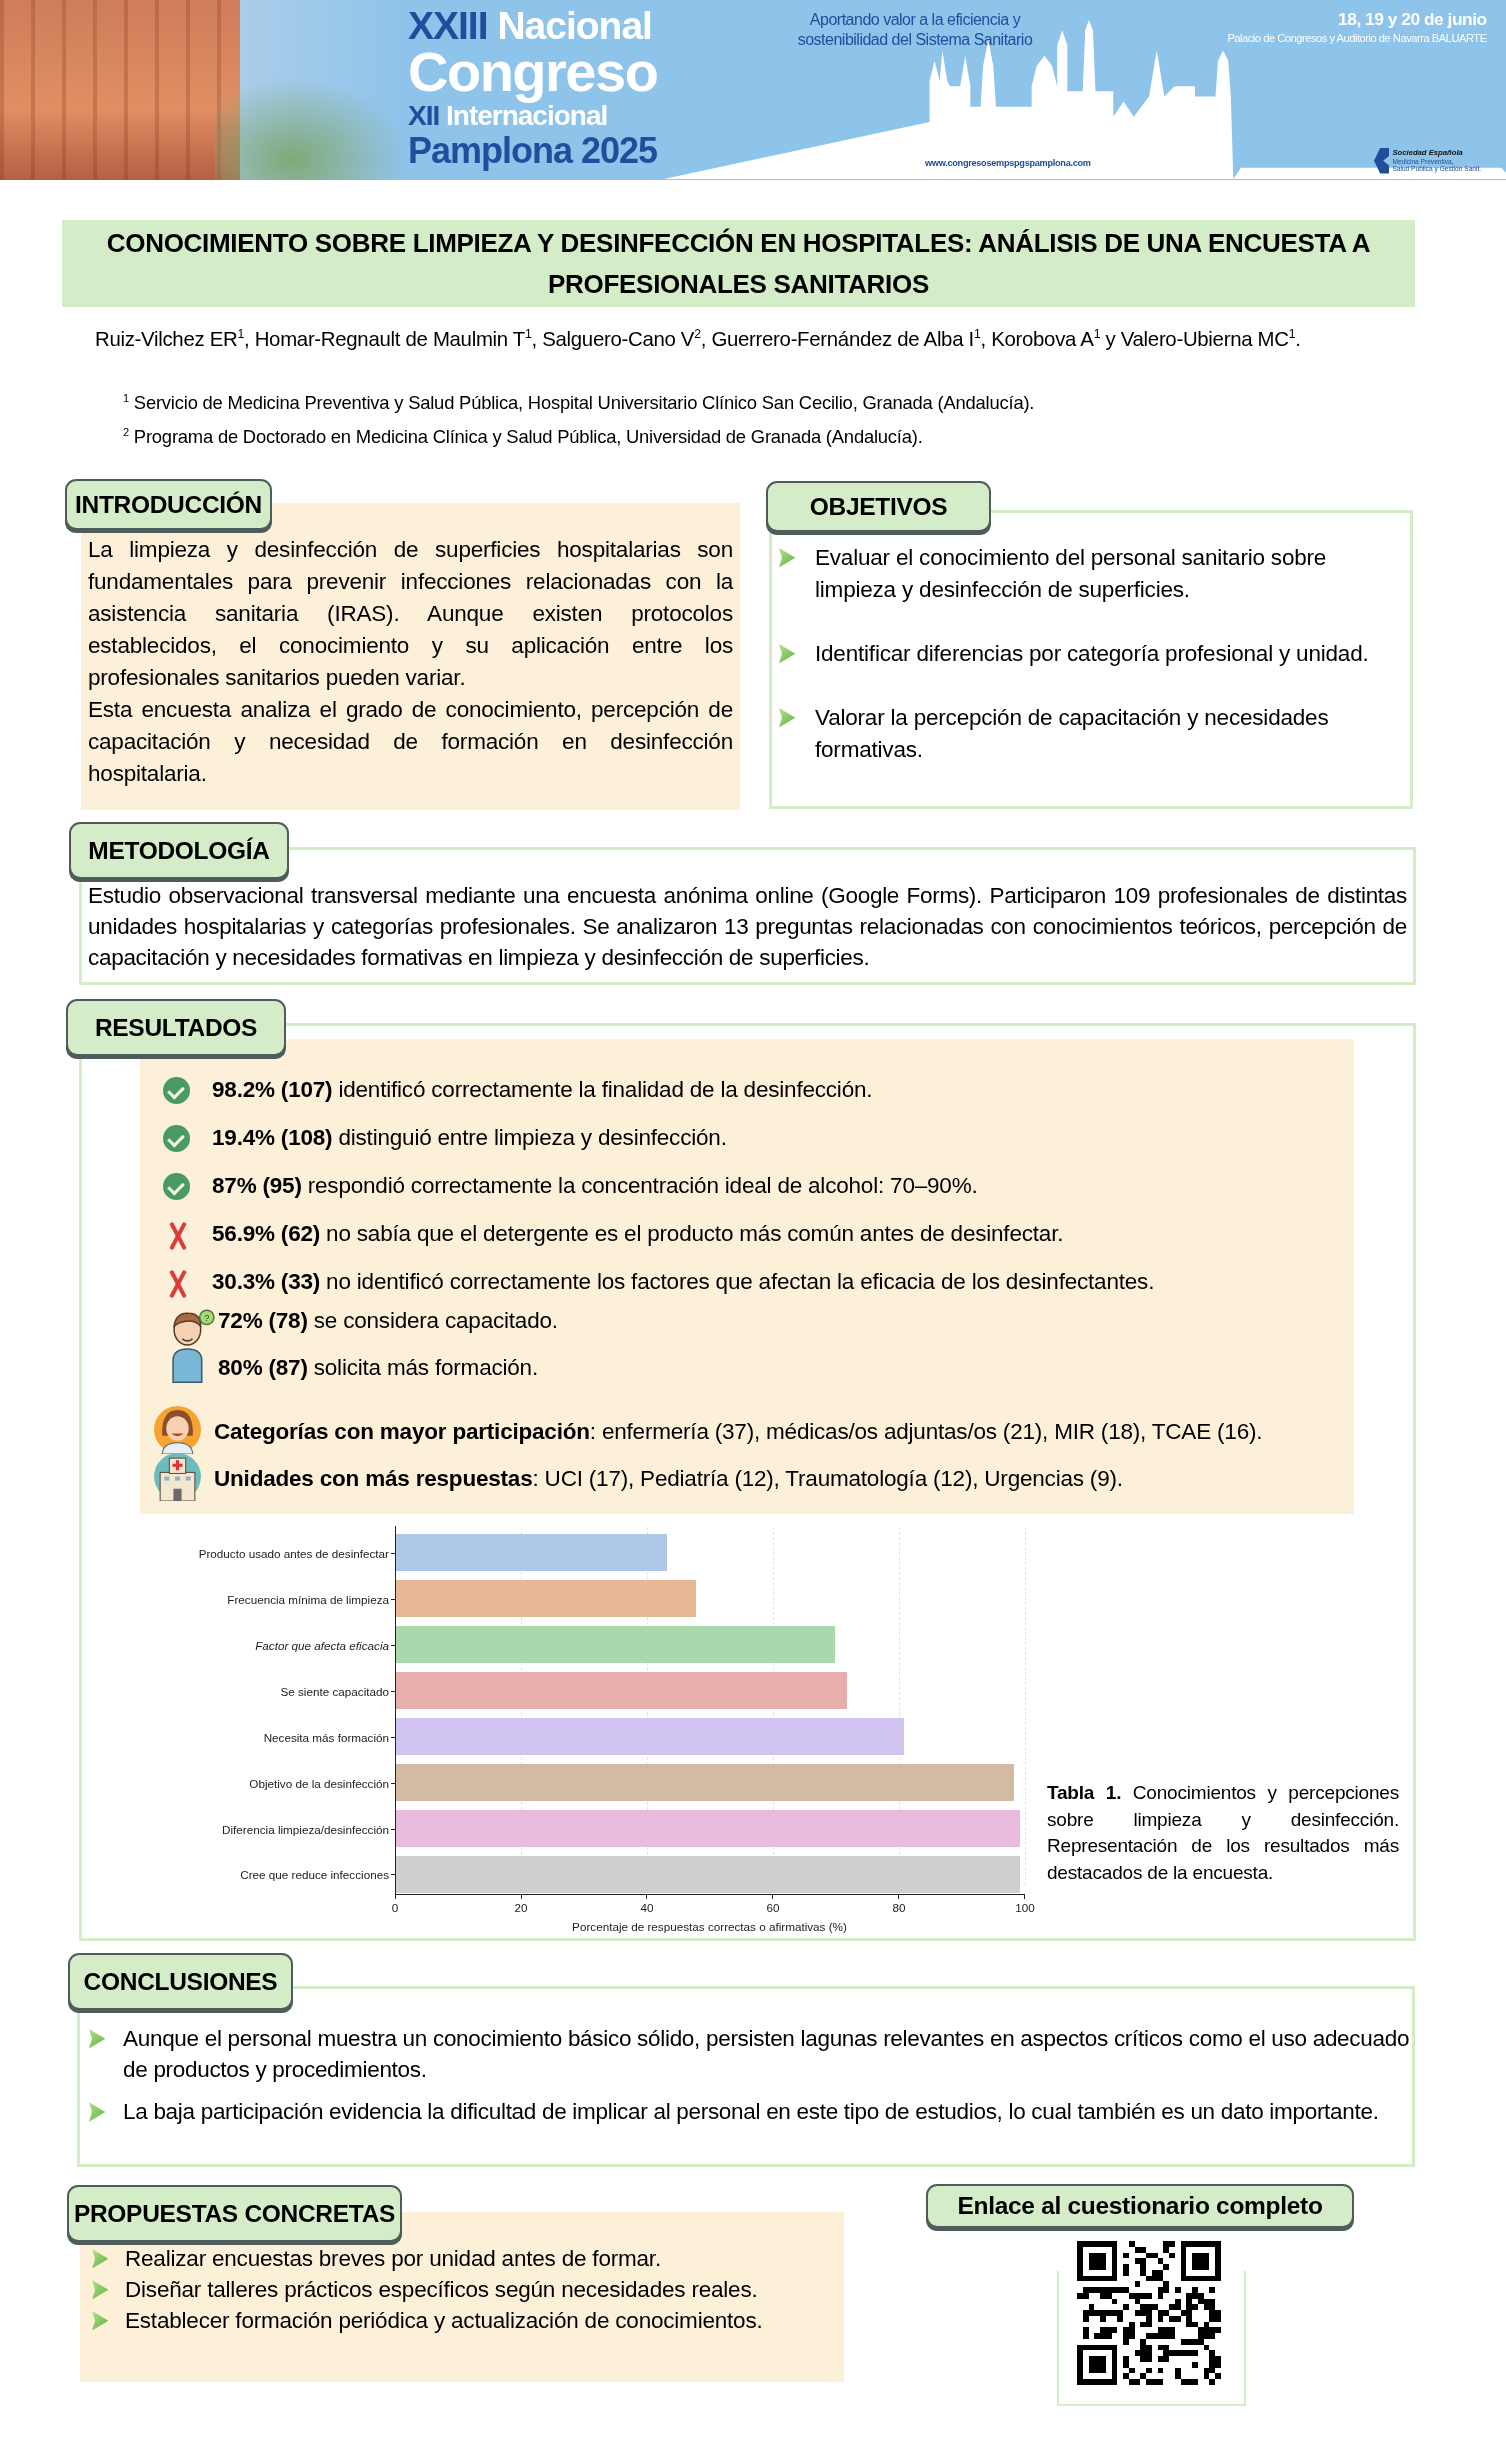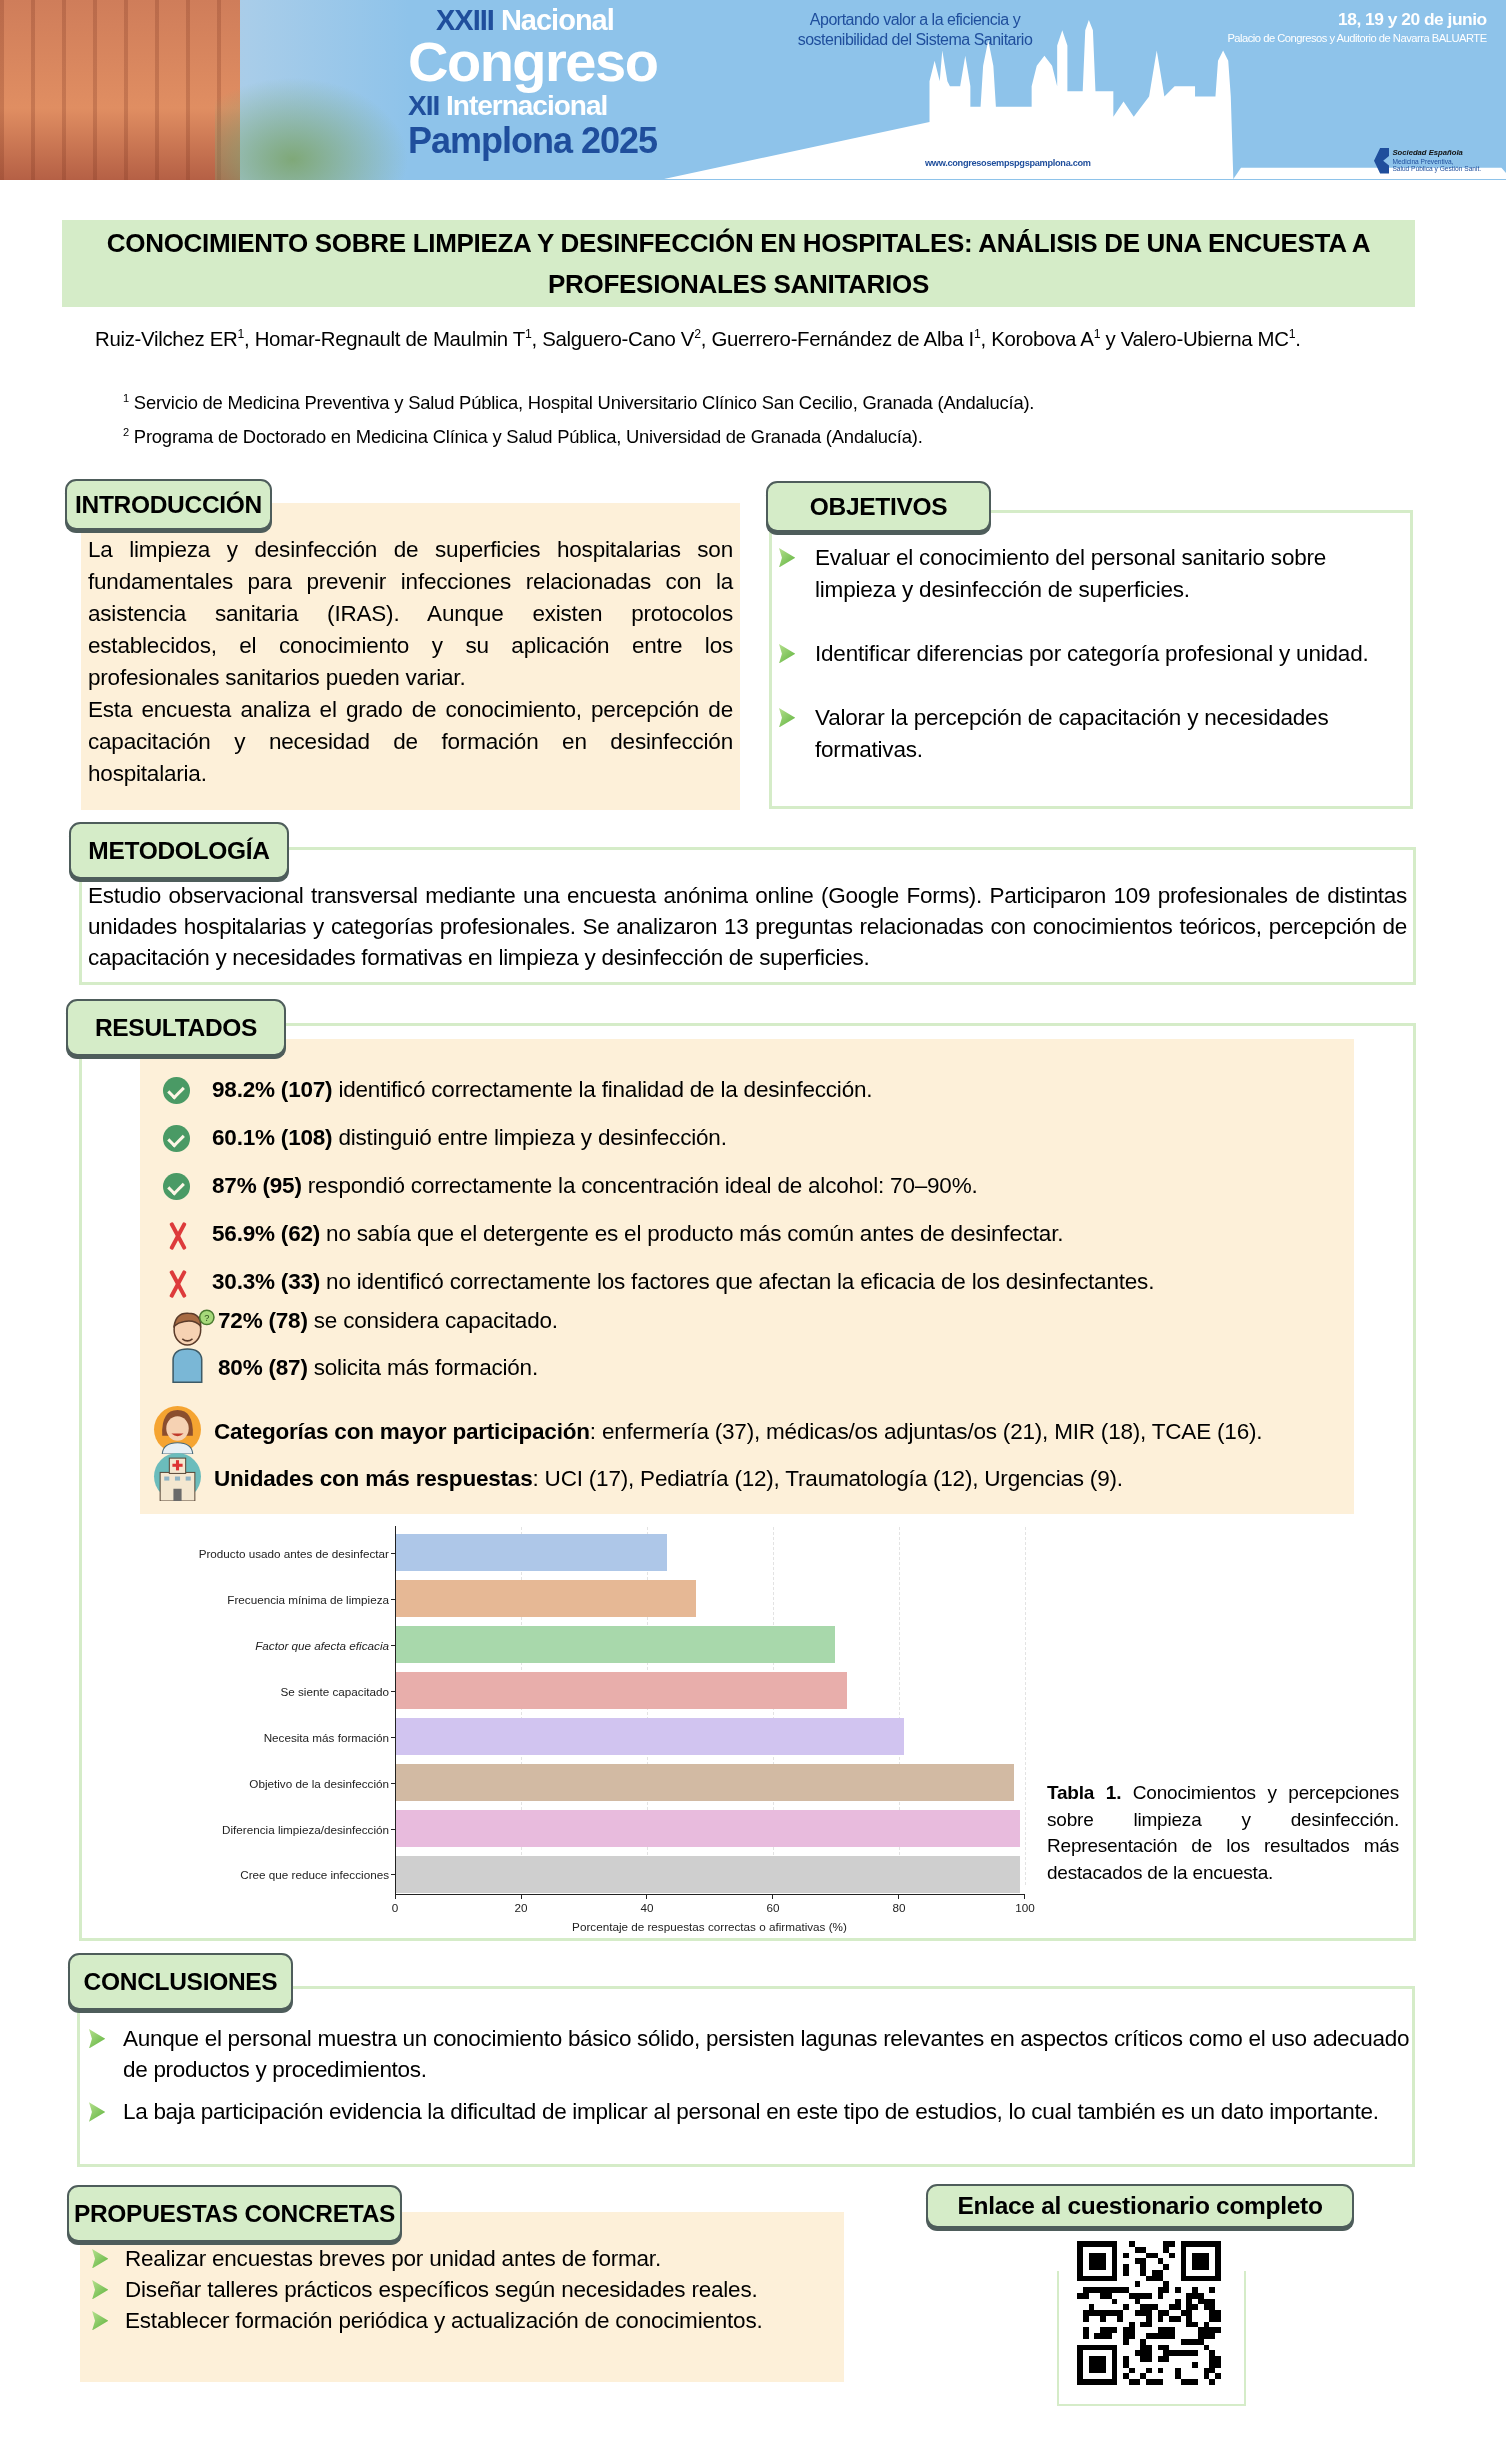--- a/index.html
+++ b/index.html
@@ -9,21 +9,21 @@
   
   .banner { position: absolute; left: 0; top: 0; width: 1507px; height: 180px; background: #8ec3ea; overflow: hidden; }
   .banner .photo { position: absolute; left: 0; top: 0; width: 409px; height: 180px;
     background: linear-gradient(90deg, #c96b4a 0%, #d98a5c 18%, #e3a06a 28%, #b9c8d9 40%, #a9cde9 60%, #8ec3ea 100%); }
   .banner .photo::before { content: ""; position: absolute; left: 0; top: 0; width: 240px; height: 180px;
     background: repeating-linear-gradient(90deg, rgba(120,50,30,.25) 0 4.1px, rgba(0,0,0,0) 4.1px 31px),
                 linear-gradient(180deg, #cf7d5a 0%, #e08e62 60%, #b56045 100%); }
   .banner .photo::after { content: ""; position: absolute; left: 215px; top: 77px; width: 194px; height: 103px;
     background: radial-gradient(ellipse at 40% 80%, #7fa878 0%, rgba(127,168,120,0) 70%); }
   .congress-title { position: absolute; left: 408px; top: 6.1px; width: 266px; font-weight: 900; line-height: 1; }
-  .congress-title .l1 { font-size: 29px; color: #1f4e9c; letter-spacing: -1px; margin-left: 28px; }
+  .congress-title .l1 { font-size: 39px; color: #1f4e9c; letter-spacing: -1px; }
   .congress-title .l1 .w { color: #fff; }
   .congress-title .l2 { font-size: 56px; color: #fff; letter-spacing: -1.5px; margin-top: -1px; }
   .congress-title .l3 { font-size: 28px; color: #1f4e9c; letter-spacing: -1px; margin-top: 2px; }
   .congress-title .l3 .w { color: #fff; }
   .congress-title .l4 { font-size: 36px; color: #1f4e9c; letter-spacing: -1px; margin-top: 3.1px; }
   .tagline { position: absolute; left: 782px; top: 10.2px; width: 266px; text-align: center; color: #1f4e9c; font-size: 16px; line-height: 1.25; letter-spacing: -0.5px; }
   .dates { position: absolute; right: 20.4px; top: 8.2px; text-align: right; color: #fff; line-height: 1.3; }
   .dates .d { font-size: 17.4px; font-weight: 700; letter-spacing: -0.5px; }
   .dates .v { font-size: 11.2px; letter-spacing: -0.5px; }
   .skyline { position: absolute; left: 664px; top: 20.4px; width: 842px; height: 159px; }
@@ -180,21 +180,21 @@
 <div class="met-text">Estudio observacional transversal mediante una encuesta anónima online (Google Forms). Participaron 109 profesionales de distintas unidades hospitalarias y categorías profesionales. Se analizaron 13 preguntas relacionadas con conocimientos teóricos, percepción de capacitación y necesidades formativas en limpieza y desinfección de superficies.</div>
 
 <div class="res-box greenframe"></div>
 <div class="res-cream cream"></div>
 <div class="tab" style="left:66px;top:999px;width:220px;height:57px;">
     <span>RESULTADOS</span>
   </div>
 
 <ul class="res-list" id="res-list">
   <li><span class="check-icon"></span><b>98.2% (107)</b><span> identificó correctamente la finalidad de la desinfección.</span></li>
-  <li><span class="check-icon"></span><b>60.1% (108)</b><span> distinguió entre limpieza y desinfección.</span></li>
+  <li><span class="check-icon"></span><b>19.4% (108)</b><span> distinguió entre limpieza y desinfección.</span></li>
   <li><span class="check-icon"></span><b>87% (95)</b><span> respondió correctamente la concentración ideal de alcohol: 70–90%.</span></li>
   <li><span class="cross-icon"></span><b>56.9% (62)</b><span> no sabía que el detergente es el producto más común antes de desinfectar.</span></li>
   <li><span class="cross-icon"></span><b>30.3% (33)</b><span> no identificó correctamente los factores que afectan la eficacia de los desinfectantes.</span></li>
 </ul>
 
 <div class="percep">
   <svg class="doctor-icon" viewBox="0 0 90 150">
     <ellipse cx="36" cy="42" rx="26" ry="30" fill="#f6d2b3" stroke="#5a3b2a" stroke-width="3"></ellipse>
     <path d="M10 35 Q14 8 38 10 Q62 10 62 35 Q50 22 30 26 Q18 28 10 35Z" fill="#a76b43" stroke="#5a3b2a" stroke-width="3"></path>
     <path d="M26 60 Q36 68 46 60" fill="none" stroke="#5a3b2a" stroke-width="3"></path>

